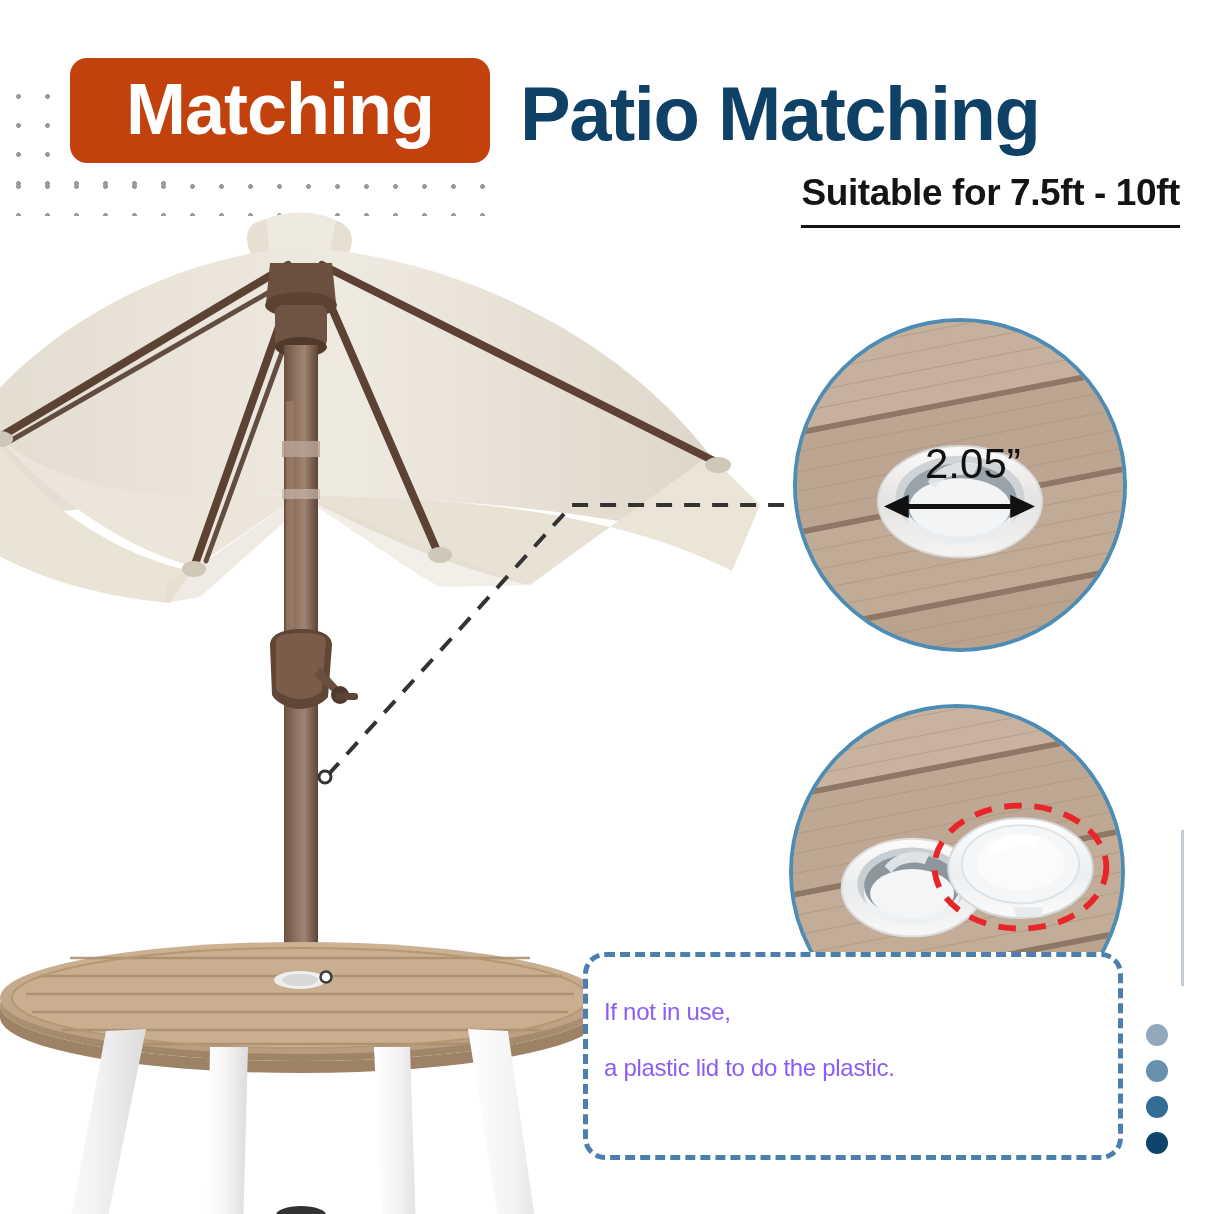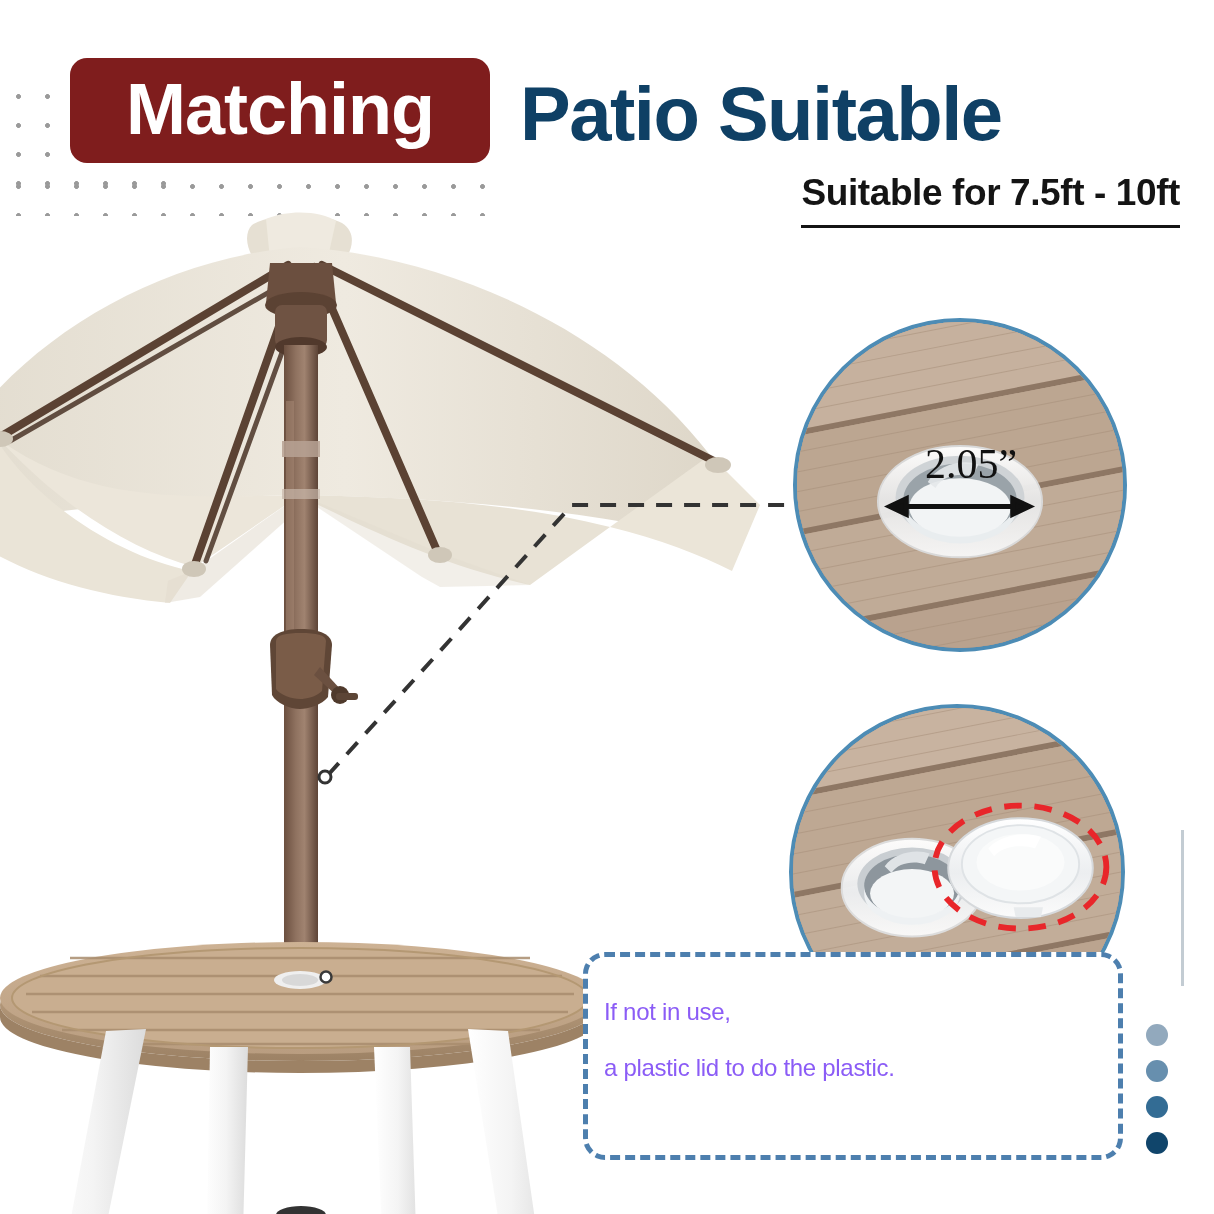--- a/index.html
+++ b/index.html
@@ -16,21 +16,21 @@
     background-image:radial-gradient(#9a9a9a 2.2px, transparent 2.4px);
     background-size:29px 29px;
     background-position:4px 4px;
   }
   #dots-top-left{left:0px;top:78px;width:176px;height:110px;}
   #dots-strip{left:0px;top:168px;width:492px;height:48px;}
 
   
   .badge{
     position:absolute;left:70px;top:58px;width:420px;height:105px;
-    background:#7f1d1d;border-radius:17px;
+    background:#c2410c;border-radius:17px;
     display:flex;align-items:center;justify-content:center;
     box-sizing:border-box;
   }
   .badge-text{
     color:#ffffff;font-size:72px;font-weight:bold;letter-spacing:-1px;
     line-height:1;white-space:nowrap;
     transform:translateY(-2px);
   }
   .headline{
     position:absolute;left:520px;top:62px;width:660px;height:104px;
@@ -57,21 +57,21 @@
     border:4px solid #4d8cb5;overflow:hidden;box-sizing:border-box;
     background:#b6a494;
   }
   #circle-hole{left:793px;top:318px;width:334px;height:334px;}
   #circle-lid{left:789px;top:704px;width:336px;height:336px;}
   .deck{position:absolute;inset:-6px;}
   .deck svg{display:block;width:100%;height:100%;}
 
   .dim-label{
     position:absolute;color:#111;font-size:42px;letter-spacing:0px;
-    font-family:Liberation Serif, serif;white-space:nowrap;
+    font-family:Liberation Sans, sans-serif;white-space:nowrap;
   }
   #dim-205{left:925px;top:440px;}
 
   
   .caption-box{
     position:absolute;left:583px;top:952px;width:540px;height:208px;
     border:5px dashed #4d7fae;border-radius:22px;background:#ffffff;
     box-sizing:border-box;
   }
   .caption-text{
@@ -95,21 +95,21 @@
 <body>
 
 <div class="stage">
 
   <div class="dots-block" id="dots-top-left"></div>
   <div class="dots-block" id="dots-strip"></div>
 
   <div class="badge">
     <span class="badge-text">Matching</span>
   </div>
-  <div class="headline">Patio Suitable</div>
+  <div class="headline">Patio Matching</div>
   <div class="subhead"><span>Suitable for 7.5ft - 10ft</span></div>
 
   <div class="product">
     <svg viewBox="0 0 800 1010" xmlns="http://www.w3.org/2000/svg">
       <defs>
         <linearGradient id="canopyG" x1="0" y1="0" x2="0" y2="1">
           <stop offset="0" stop-color="#f1ece2"></stop>
           <stop offset="1" stop-color="#dfd8cb"></stop>
         </linearGradient>
         <linearGradient id="canopyG2" x1="0" y1="0" x2="1" y2="0">

